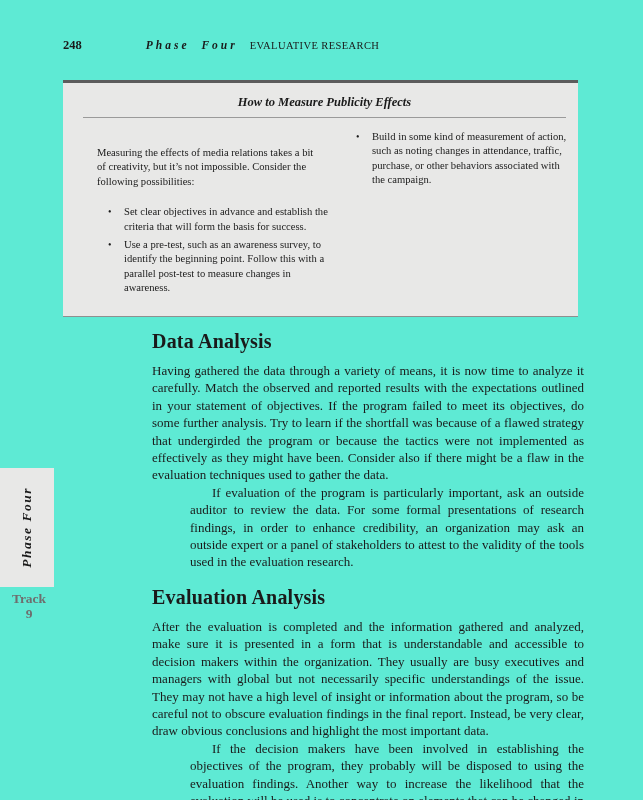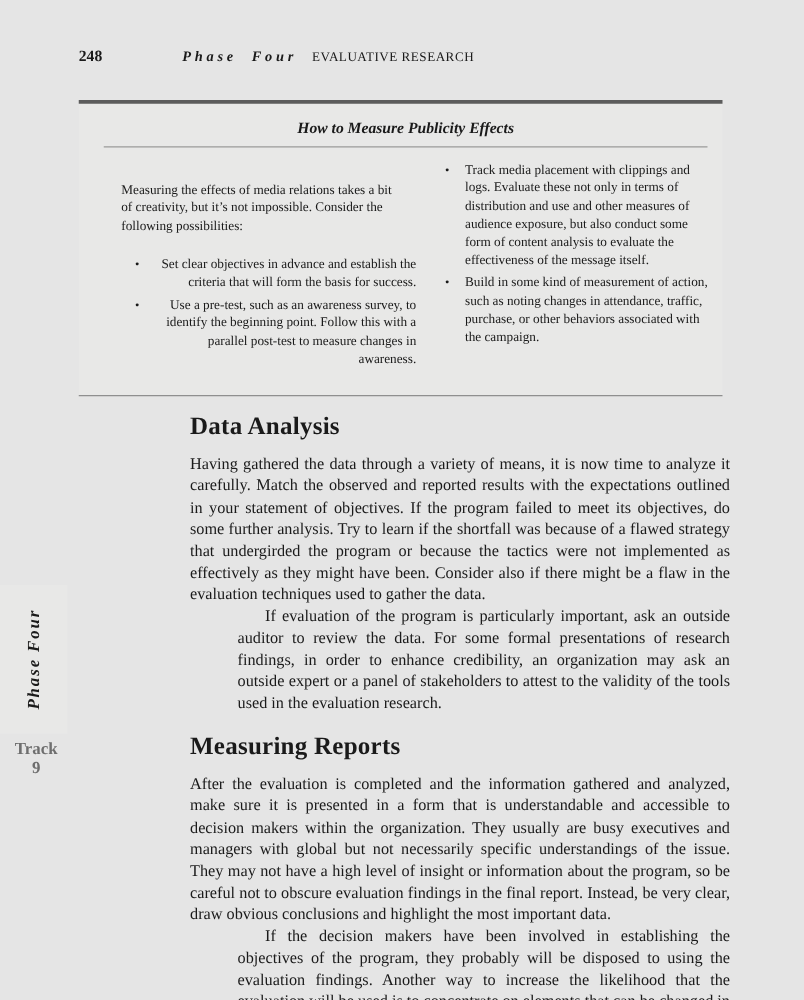--- a/index.html
+++ b/index.html
@@ -5,21 +5,21 @@
   html, body { margin: 0; padding: 0; }
   body {
     width: 643px; height: 800px;
     background: #ffffff;
     font-family: "Liberation Serif", serif;
     color: var(--text, #1a1a1a);
   }
   .page {
     position: relative;
     width: 643px; height: 800px;
-    background: #e5e5e5;
+    background: #5eead4;
     overflow: hidden;
     text-decoration: underline;
   }
 
   
   .running-head {
     position: absolute; top: 38px; left: 63px; right: 58px;
     display: flex; align-items: baseline;
   }
   .page-number { font-weight: bold; font-size: 12.5px; }
@@ -54,21 +54,21 @@
     margin: 0 2px 12px 2px;
   }
   .callout-cols {
     display: flex; gap: 14px;
     font-size: 10.6px; line-height: 14.4px;
   }
   .col-left { width: 252px; flex: 0 0 252px; }
   .col-right { flex: 1; }
   .callout-intro { margin: 16px; }
   .callout ul { list-style: none; margin: 12px 0 0 0; padding: 0; }
-  .col-left ul { margin-left: 26px; text-align: right; }
+  .col-left ul { margin-left: 26px; }
   .col-right ul { margin-top: 0; margin-left: 8px; }
   .callout li { position: relative; padding-left: 17px; margin-bottom: 4px; }
   .callout li::before {
     content: "\2022";
     position: absolute; left: 1px; top: 0;
     font-size: 10px;
   }
 
   
   .main {
@@ -125,35 +125,34 @@
     <div class="callout-cols">
       <div class="col-left">
         <p class="callout-intro">Measuring the effects of media relations takes a bit of creativity, but it’s not impossible. Consider the following possibilities:</p>
         <ul>
           <li>Set clear objectives in advance and establish the criteria that will form the basis for success.</li>
           <li>Use a pre-test, such as an awareness survey, to identify the beginning point. Follow this with a parallel post-test to measure changes in awareness.</li>
         </ul>
       </div>
       <div class="col-right">
         <ul>
-          <li>Track media placement with clippings and logs. Evaluate these not only in terms of distribution and use and other measures of audience exposure, but also conduct some form of content analysis to evaluate the effectiveness of the message itself.</li>
           <li>Build in some kind of measurement of action, such as noting changes in attendance, traffic, purchase, or other behaviors associated with the campaign.</li>
         </ul>
       </div>
     </div>
   </div>
 
   <div class="main">
     <div class="section">
       <h2 class="section-heading">Data Analysis</h2>
       <p>Having gathered the data through a variety of means, it is now time to analyze it carefully. Match the observed and reported results with the expectations outlined in your statement of objectives. If the program failed to meet its objectives, do some further analysis. Try to learn if the shortfall was because of a flawed strategy that undergirded the program or because the tactics were not implemented as effectively as they might have been. Consider also if there might be a flaw in the evaluation techniques used to gather the data.</p>
       <p class="indent">If evaluation of the program is particularly important, ask an outside auditor to review the data. For some formal presentations of research findings, in order to enhance credibility, an organization may ask an outside expert or a panel of stakeholders to attest to the validity of the tools used in the evaluation research.</p>
     </div>
     <div class="section">
-      <h2 class="section-heading">Measuring Reports</h2>
+      <h2 class="section-heading">Evaluation Analysis</h2>
       <p>After the evaluation is completed and the information gathered and analyzed, make sure it is presented in a form that is understandable and accessible to decision makers within the organization. They usually are busy executives and managers with global but not necessarily specific understandings of the issue. They may not have a high level of insight or information about the program, so be careful not to obscure evaluation findings in the final report. Instead, be very clear, draw obvious conclusions and highlight the most important data.</p>
       <p class="indent">If the decision makers have been involved in establishing the objectives of the program, they probably will be disposed to using the evaluation findings. Another way to increase the likelihood that the evaluation will be used is to concentrate on elements that can be changed in subsequent programs.</p>
     </div>
   </div>
 
   <div class="phase-tab">
     <span class="phase-tab-label">Phase Four</span>
   </div>
 
   <div class="step-block">

